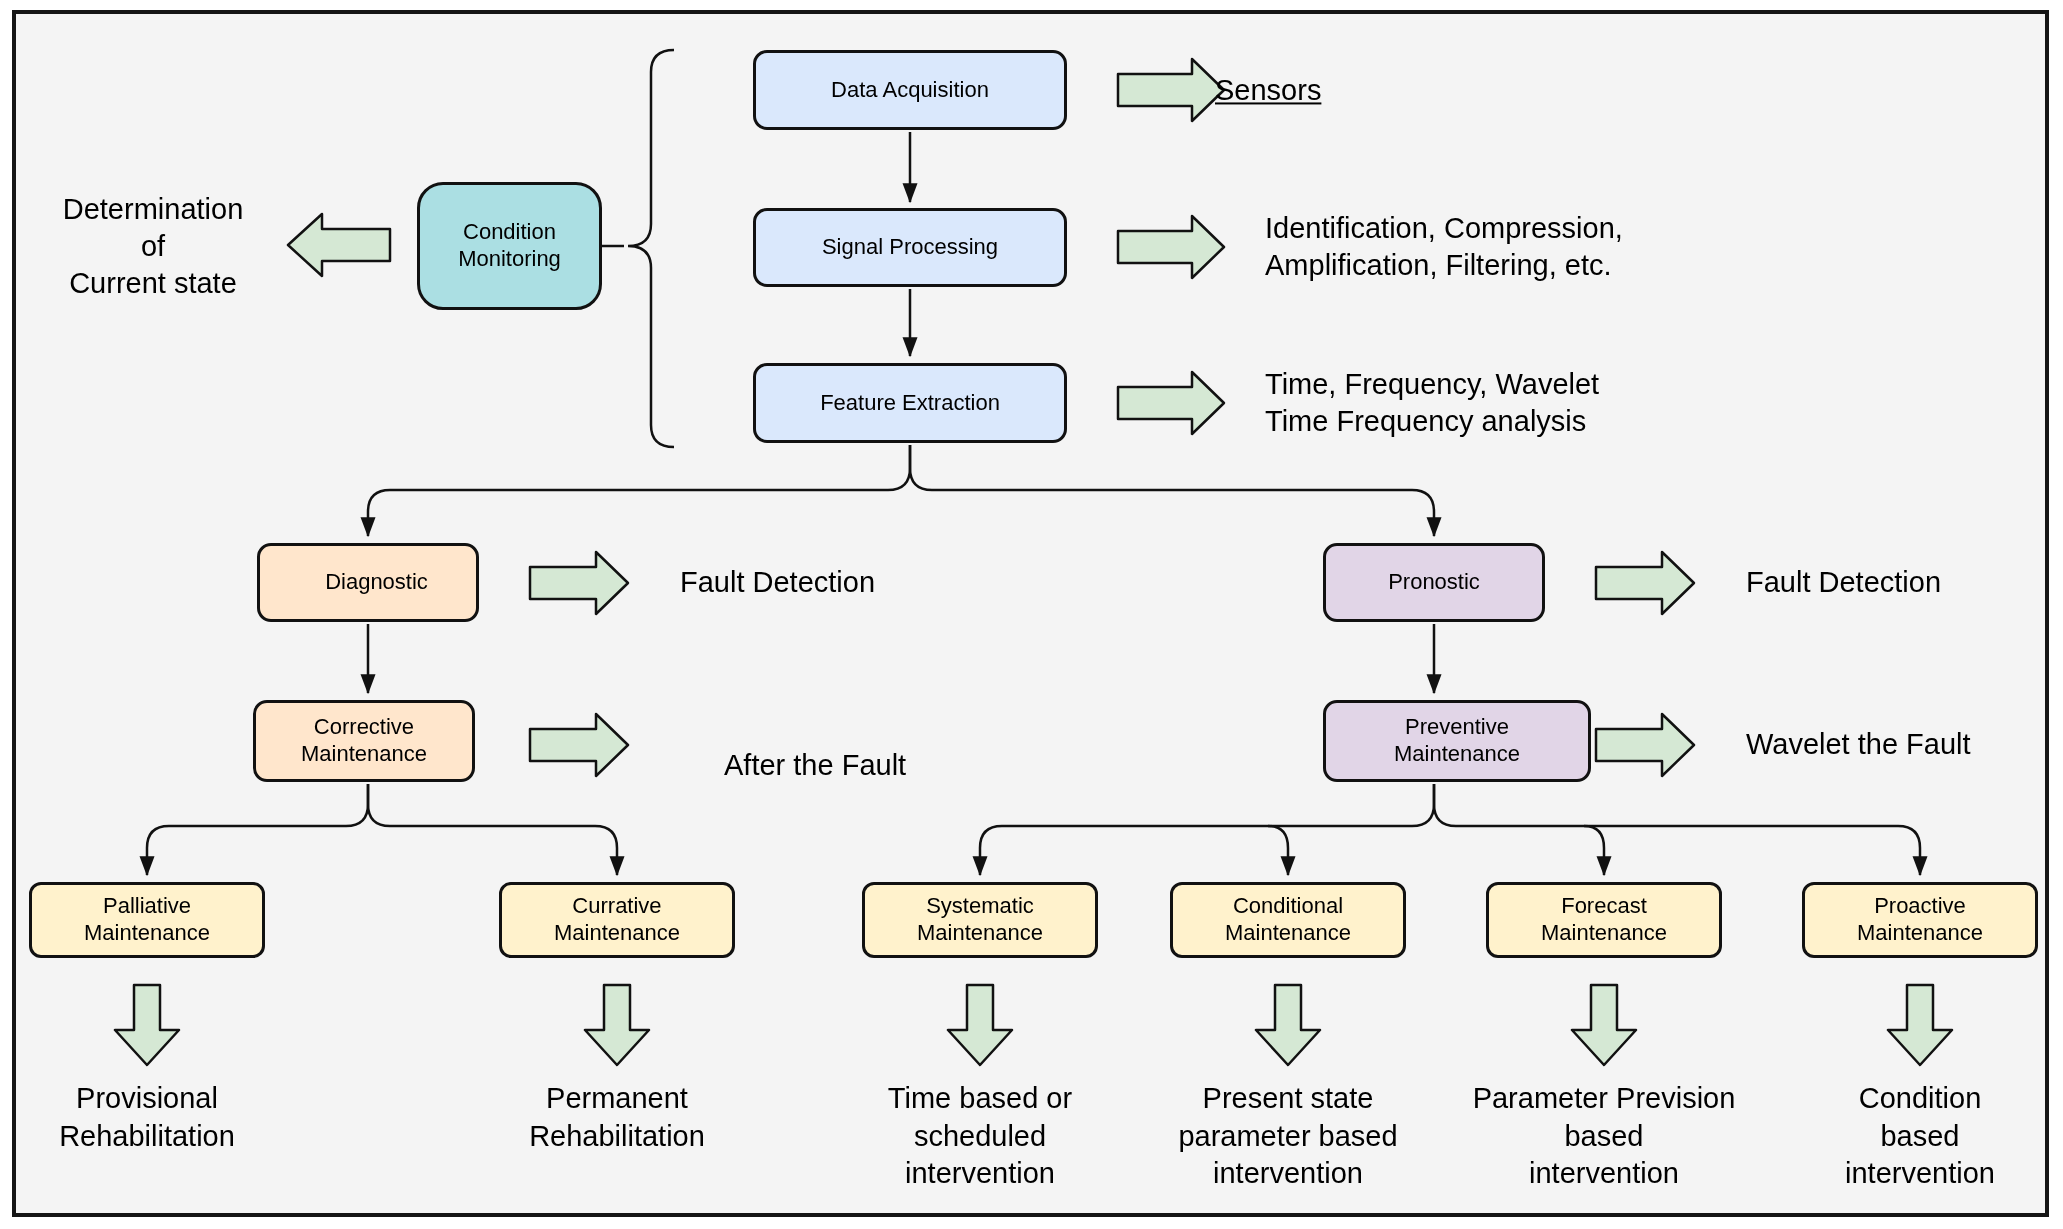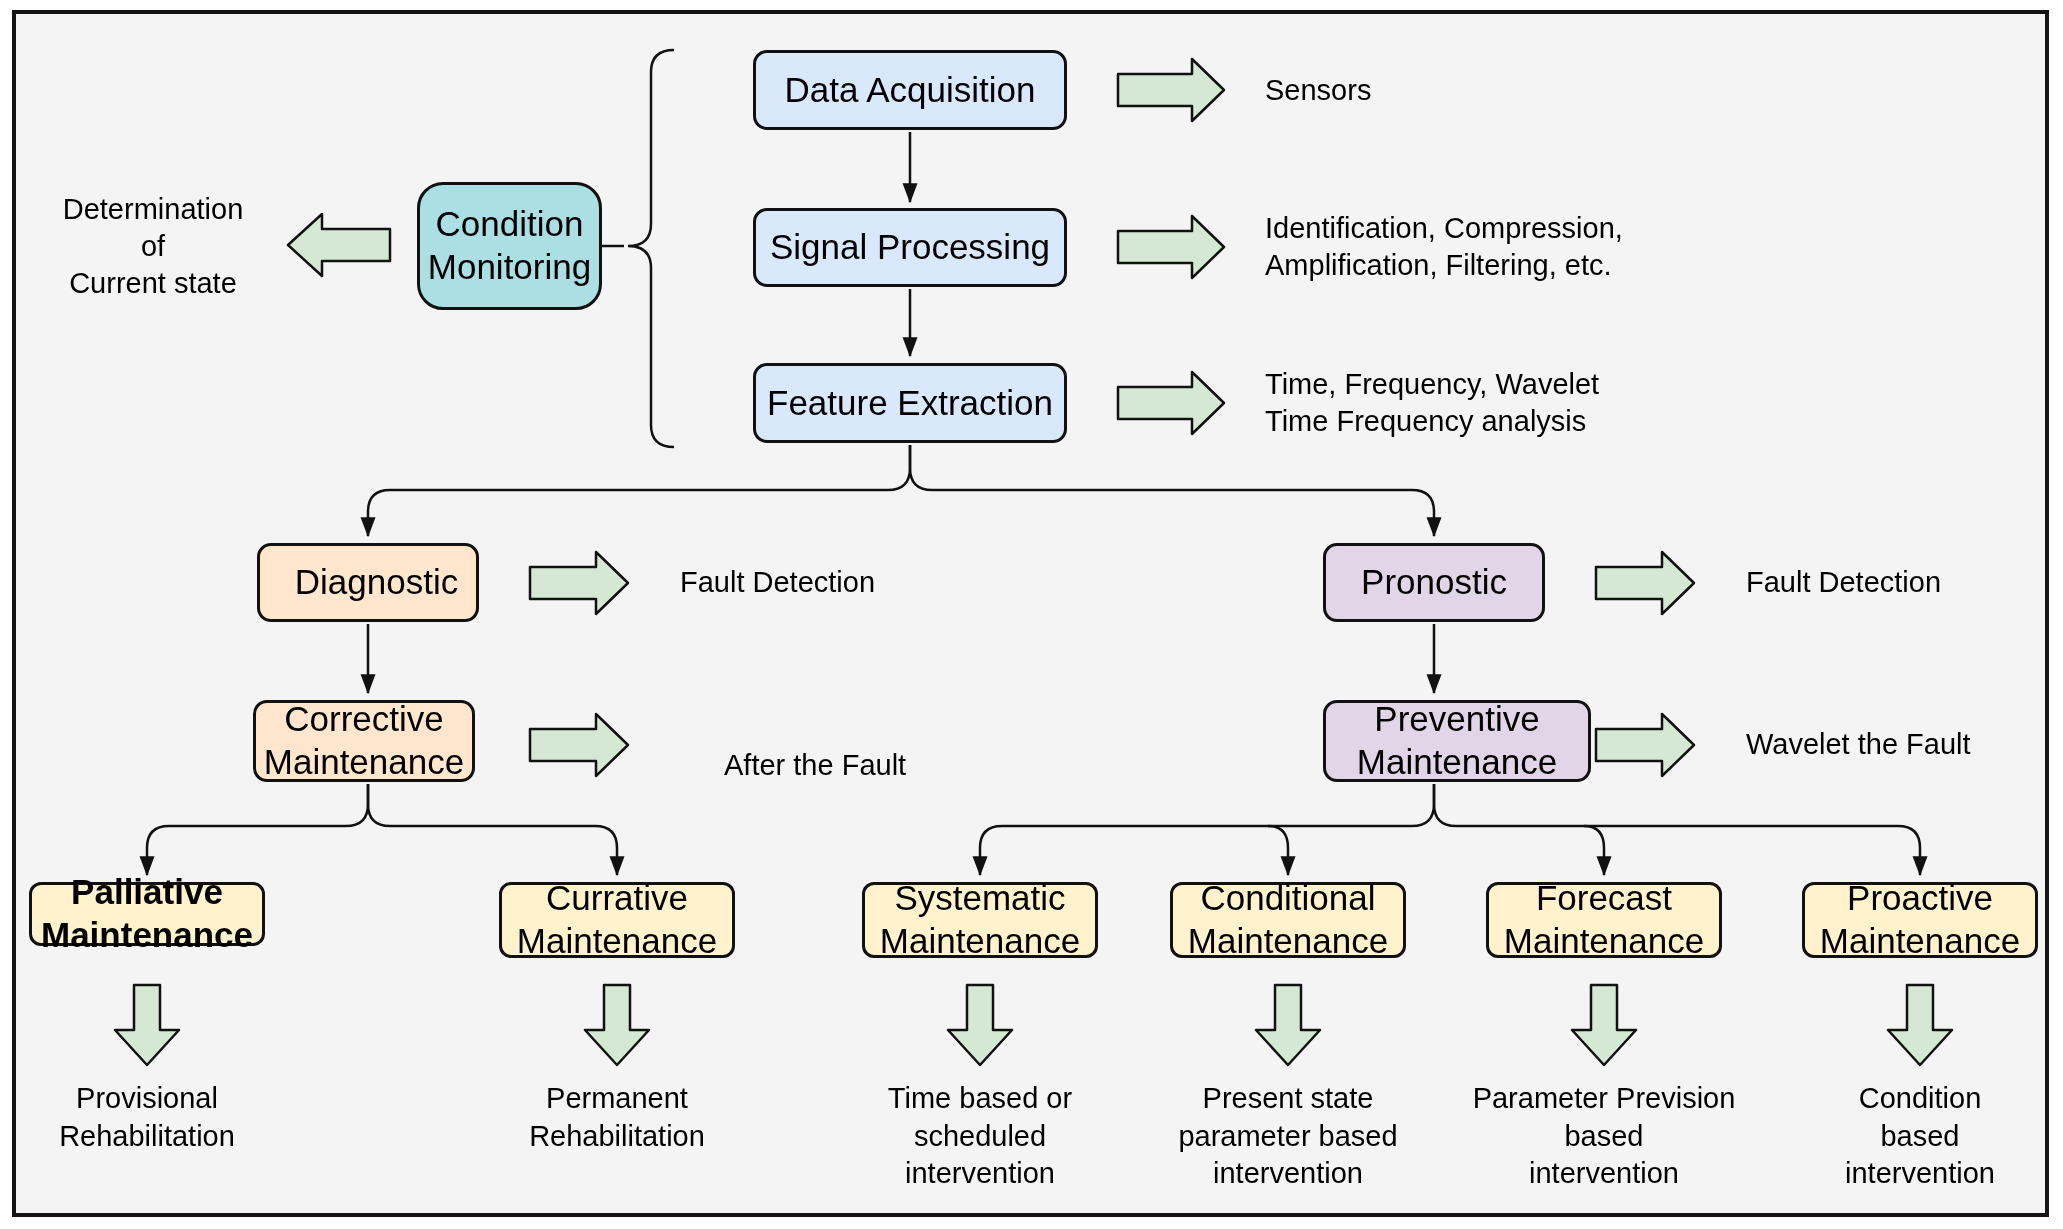--- a/index.html
+++ b/index.html
@@ -10,21 +10,21 @@
   .frame{
     position:absolute;left:12px;top:10px;width:2029px;height:1199px;
     border:4px solid #151515;background:var(--c-canvas,#f4f4f4);box-sizing:content-box;
   }
   svg.wires{position:absolute;left:0;top:0;width:2063px;height:1229px;}
   .ln{fill:none;stroke:var(--c-line,#111);stroke-width:2.5;}
   .ga{fill:var(--c-arrow_fill,#d5e8d4);stroke:var(--c-line,#111);stroke-width:2.5;stroke-linejoin:round;}
   .node{
     position:absolute;display:flex;align-items:center;justify-content:center;
     text-align:center;box-sizing:border-box;border:3px solid var(--c-line,#111);
-    font-size:35px;line-height:1.22;white-space:pre-line;
+    font-size:22px;line-height:1.22;white-space:pre-line;
   }
   .n-process{background:var(--c-process_fill,#dae8fc);border-radius:14px;}
   .n-monitor{background:var(--c-monitoring_fill,#abdfe3);border-radius:26px;}
   .n-diag{background:var(--c-diagnostic_fill,#ffe6cc);border-radius:14px;}
   .n-prog{background:var(--c-pronostic_fill,#e1d5e7);border-radius:14px;}
   .n-leaf{background:var(--c-leaf_fill,#fff2cc);border-radius:12px;}
   .lbl{position:absolute;font-size:29px;line-height:1.28;white-space:pre-line;}
   .v-mid{transform:translateY(-50%);}
   .c-mid{transform:translate(-50%,-50%);text-align:center;}
   .c-top{transform:translateX(-50%);text-align:center;line-height:1.3;}
@@ -89,37 +89,37 @@
   <div class="node n-monitor" style="left:417px;top:182px;width:185px;height:128px;">Condition
 Monitoring</div>
 
   <div class="node n-diag" style="left:257px;top:543px;width:222px;height:79px;padding-left:17px;">Diagnostic</div>
   <div class="node n-diag" style="left:253px;top:700px;width:222px;height:82px;">Corrective
 Maintenance</div>
   <div class="node n-prog" style="left:1323px;top:543px;width:222px;height:79px;">Pronostic</div>
   <div class="node n-prog" style="left:1323px;top:700px;width:268px;height:82px;">Preventive
 Maintenance</div>
 
-  <div class="node n-leaf" style="left:29px;top:882px;width:236px;height:64px;font-weight:bold;">Palliative
+  <div class="node n-leaf" style="left:29px;top:882px;width:236px;height:76px;">Palliative
 Maintenance</div>
   <div class="node n-leaf" style="left:499px;top:882px;width:236px;height:76px;">Currative
 Maintenance</div>
   <div class="node n-leaf" style="left:862px;top:882px;width:236px;height:76px;">Systematic
 Maintenance</div>
   <div class="node n-leaf" style="left:1170px;top:882px;width:236px;height:76px;">Conditional
 Maintenance</div>
   <div class="node n-leaf" style="left:1486px;top:882px;width:236px;height:76px;">Forecast
 Maintenance</div>
   <div class="node n-leaf" style="left:1802px;top:882px;width:236px;height:76px;">Proactive
 Maintenance</div>
 
   <div class="lbl c-mid" style="left:153px;top:247px;">Determination
 of
 Current state</div>
-  <div class="lbl v-mid" style="left:1265px;top:91px;">Sensors</div>
+  <div class="lbl v-mid" style="left:1215px;top:91px;text-decoration:underline;">Sensors</div>
   <div class="lbl v-mid" style="left:1265px;top:247px;">Identification, Compression,
 Amplification, Filtering, etc.</div>
   <div class="lbl v-mid" style="left:1265px;top:403px;">Time, Frequency, Wavelet
 Time Frequency analysis</div>
   <div class="lbl v-mid" style="left:680px;top:583px;">Fault Detection</div>
   <div class="lbl v-mid" style="left:680px;top:766px;margin-left:44px;">After the Fault</div>
   <div class="lbl v-mid" style="left:1746px;top:583px;">Fault Detection</div>
   <div class="lbl v-mid" style="left:1746px;top:745px;">Wavelet the Fault</div>
   <div class="lbl c-top" style="left:147px;top:1080px;width:320px;">Provisional
 Rehabilitation</div>

